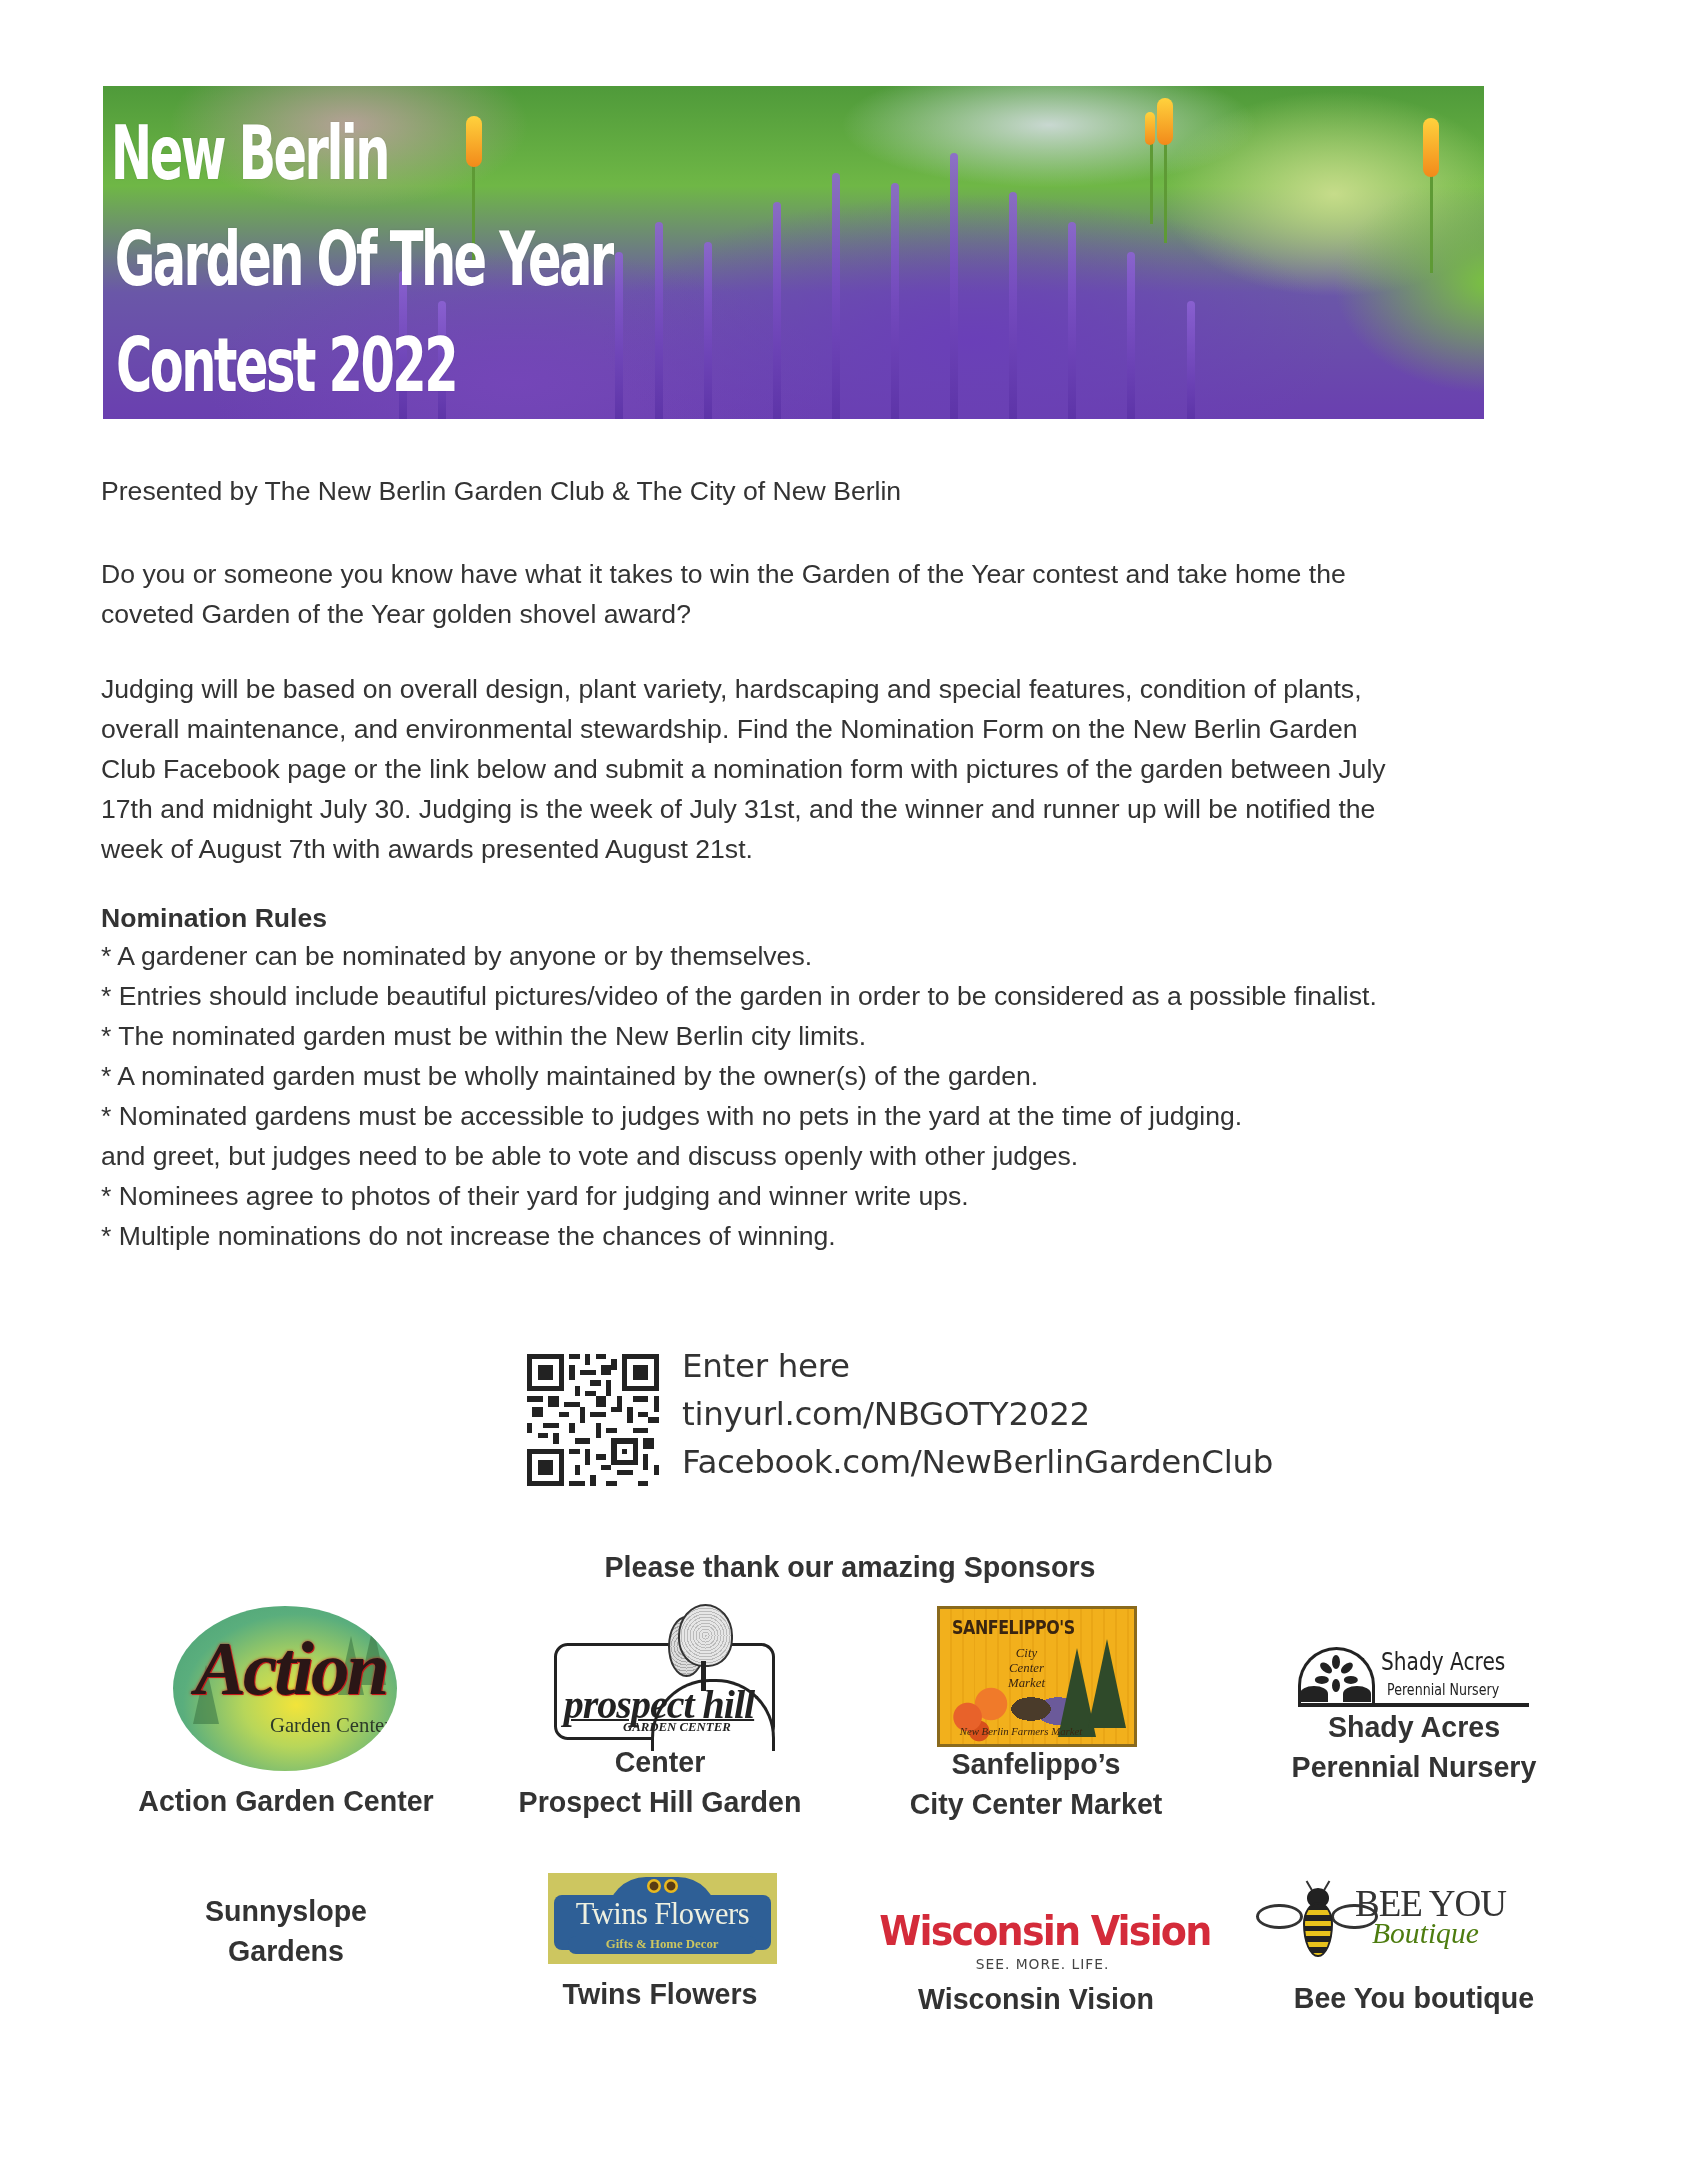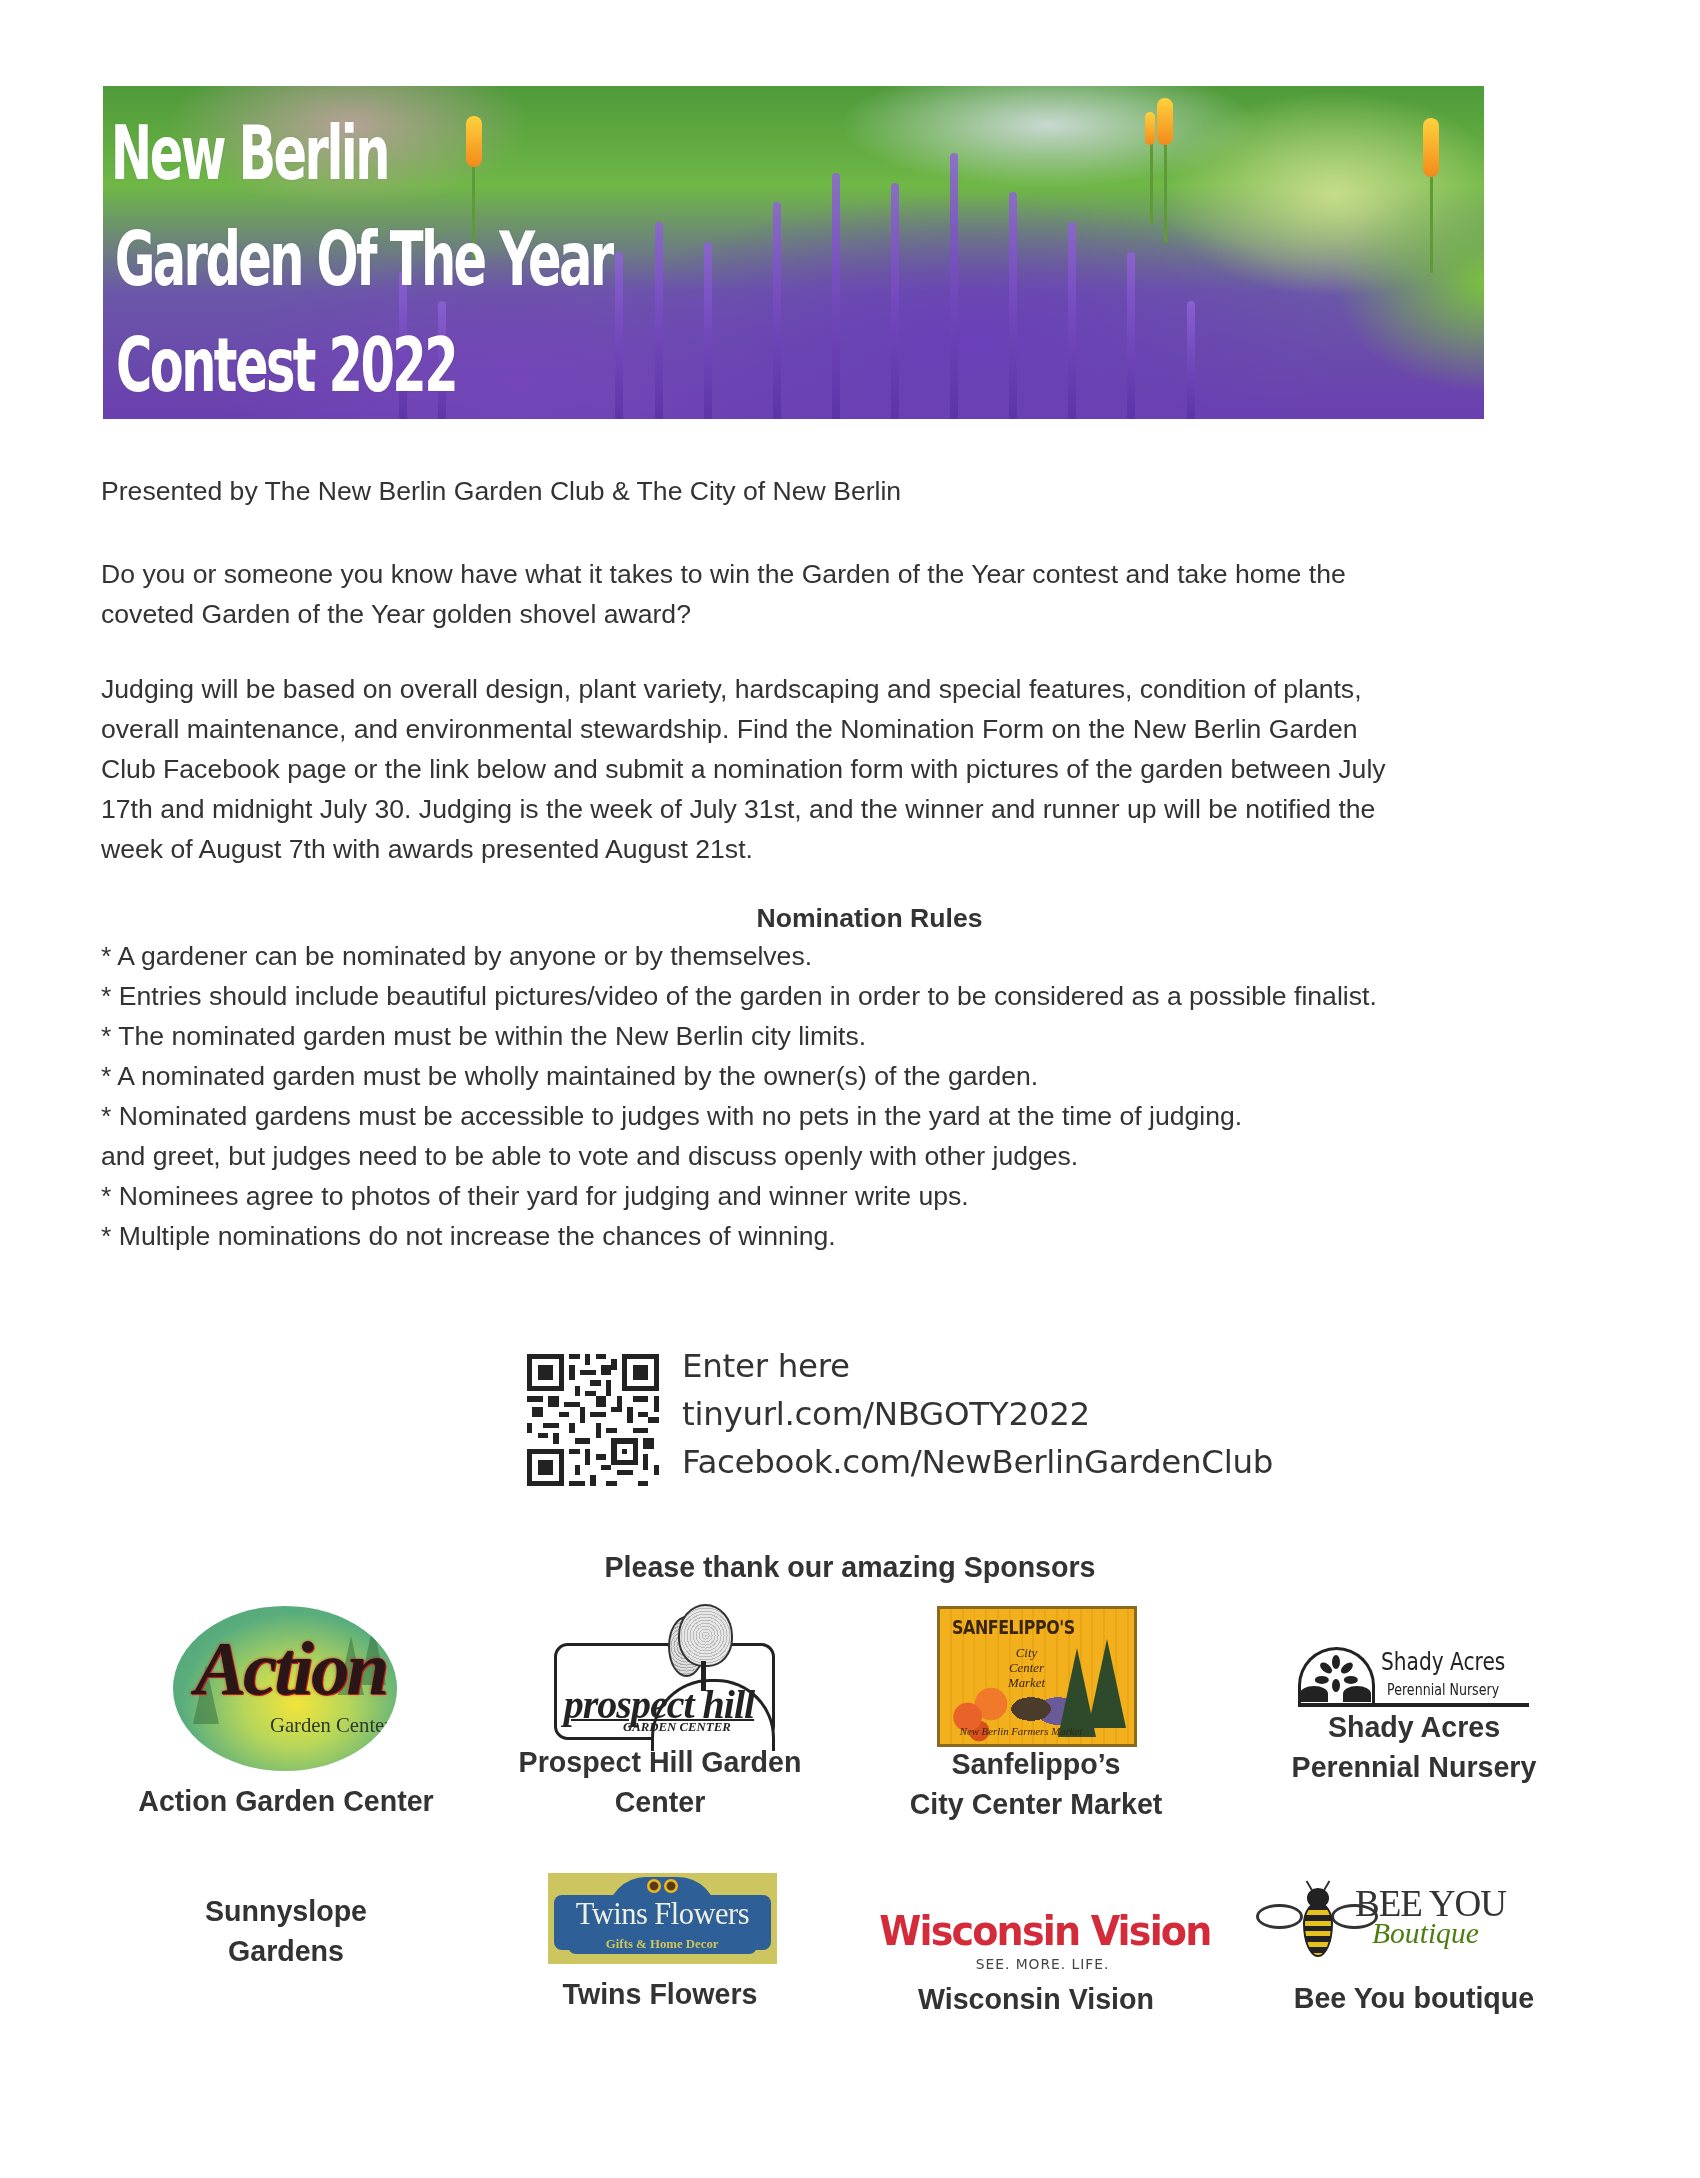--- a/index.html
+++ b/index.html
@@ -188,21 +188,21 @@
 
 <div class="abs body-text" style="top:669px;">
   <div>Judging will be based on overall design, plant variety, hardscaping and special features, condition of plants,</div>
   <div>overall maintenance, and environmental stewardship. Find the Nomination Form on the New Berlin Garden</div>
   <div>Club Facebook page or the link below and submit a nomination form with pictures of the garden between July</div>
   <div>17th and midnight July 30.  Judging is the week of July 31st, and the winner and runner up will be notified the</div>
   <div>week of August 7th with awards presented August 21st.</div>
 </div>
 
 <div class="abs body-text" style="top:901px; line-height:40px;">
-  <div class="rules-heading" style="line-height:35px;text-align:center;">Nomination Rules</div>
+  <div class="rules-heading" style="line-height:35px;">Nomination Rules</div>
   <div class="rule">* A gardener can be nominated by anyone or by themselves.</div>
   <div class="rule">* Entries should include beautiful pictures/video of the garden in order to be considered as a possible finalist.</div>
   <div class="rule">* The nominated garden must be within the New Berlin city limits.</div>
   <div class="rule">* A nominated garden must be wholly maintained by the owner(s) of the garden.</div>
   <div class="rule">* Nominated gardens must be accessible to judges with no pets in the yard at the time of judging.</div>
   <div class="rule">and greet, but judges need to be able to vote and discuss openly with other judges.</div>
   <div class="rule">* Nominees agree to photos of their yard for judging and winner write ups.</div>
   <div class="rule">* Multiple nominations do not increase the chances of winning.</div>
 </div>
 
@@ -291,22 +291,22 @@
 <div id="logo-prospect" class="logo" style="overflow:visible;">
   <div class="box"></div>
   <div class="hill"></div>
   <div class="treetop2"></div>
   <div class="treetop"></div>
   <div class="trunk"></div>
   <div class="word">prospect hill</div>
   <div class="sub">GARDEN CENTER</div>
 </div>
 <div class="sponsor-label" style="left:463px; width:394px; top:1742px;">
+  <div>Center</div>
   <div>Prospect Hill Garden</div>
-  <div>Center</div>
 </div>
 
 <div id="logo-sanfelippo" class="logo">
   <div class="pine" style="left:118px; top:39px;"></div>
   <div class="pine" style="left:148px; top:29.6px;"></div>
   <div class="t1">SANFELIPPO'S</div>
   <div class="t2" style="width:59px;">City Center Market</div>
   <div class="t3">New Berlin Farmers Market</div>
 </div>
 <div class="sponsor-label" style="left:839px; width:394px; top:1744px;">

